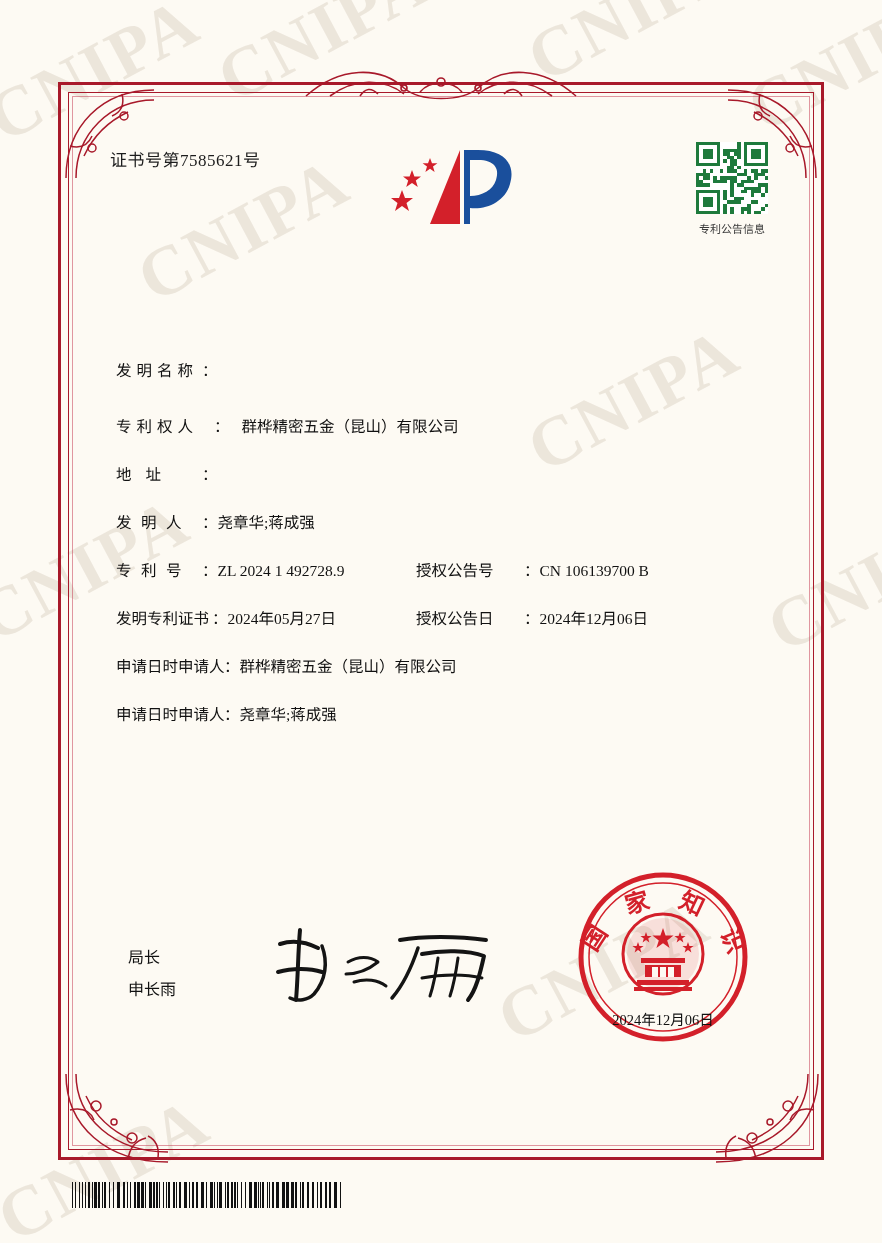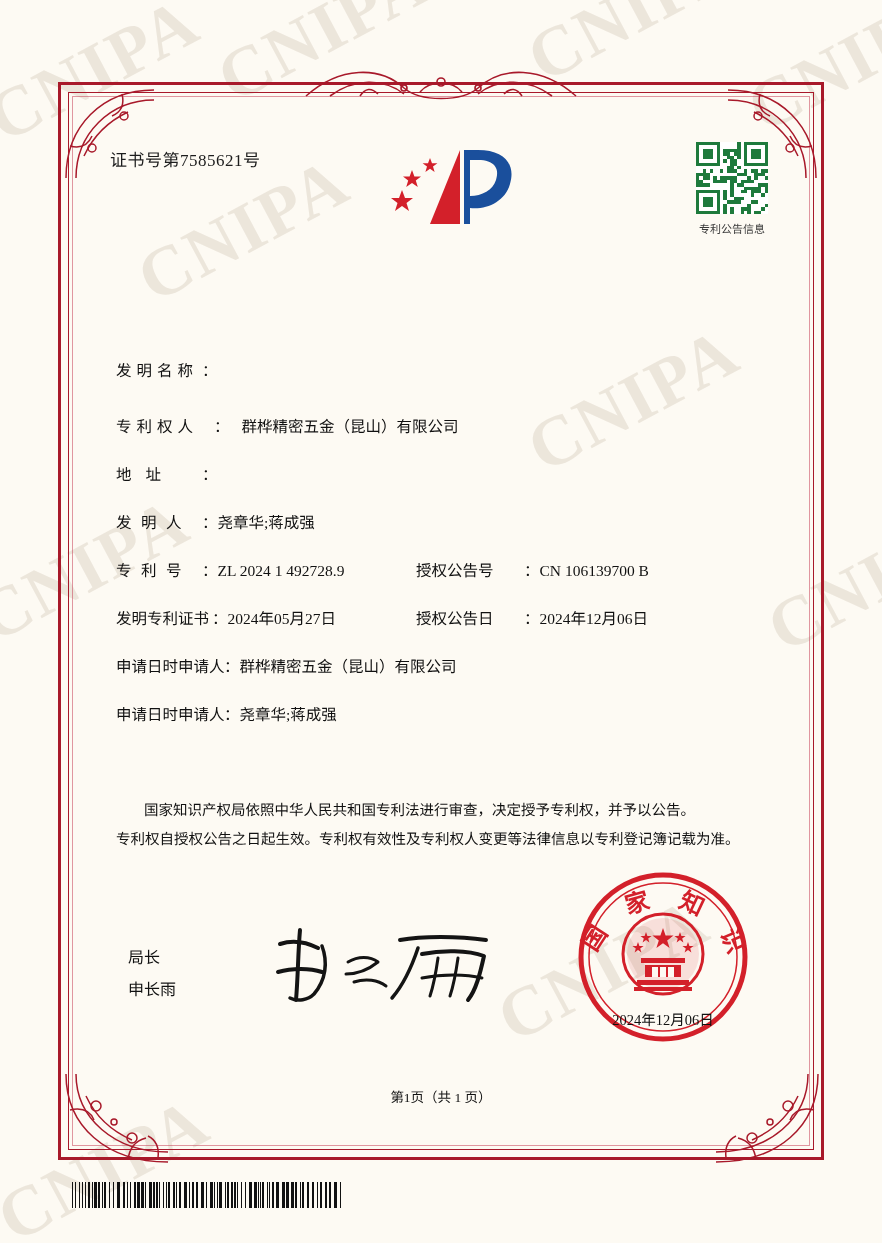--- a/index.html
+++ b/index.html
@@ -434,24 +434,20 @@
       <span class="val">群桦精密五金（昆山）有限公司</span>
     </div>
 
     <div class="row">
       <span class="lbl wide" style="width:108px;flex:0 0 108px;">申请日时申请人</span>
       <span class="colon">：</span>
       <span class="val">尧章华;蒋成强</span>
     </div>
   </div>
 
-  <div class="paras">
-    <p class="indent">国家知识产权局依照中华人民共和国专利法进行审查，决定授予专利权，并予以公告。</p>
-    <p>专利权自授权公告之日起生效。专利权有效性及专利权人变更等法律信息以专利登记簿记载为准。</p>
-  </div>
 
   <div class="director">
     <div>局长</div>
     <div>申长雨</div>
   </div>
 
   <div class="signature">
     <svg width="250" height="90" viewBox="0 0 250 90">
       <g fill="none" stroke="#141414" stroke-width="4" stroke-linecap="round" stroke-linejoin="round">
         <path d="M18 22 C 30 18, 44 20, 56 26"></path>
@@ -502,21 +498,20 @@
           <rect x="92" y="105" width="6" height="10"></rect>
         </g>
       </g>
       <text font-family="'Liberation Serif','DejaVu Serif',serif" font-size="24" font-weight="700" fill="#d3202a" letter-spacing="10">
         <textPath href="#sealArcTop" startOffset="6%">国 家 知 识 产 权 局</textPath>
       </text>
     </svg>
   </div>
   <div class="seal-date">2024年12月06日</div>
 
-  <div class="page-no">第1页（共 1 页）</div>
 
 </div>
 
 <div class="barcode" id="barcode">
     <i style="width: 1px; margin-right: 2px;"></i>
     <i style="width: 1px; margin-right: 3px;"></i>
     <i style="width: 1px; margin-right: 2px;"></i>
     <i style="width: 1px; margin-right: 2px;"></i>
     <i style="width: 1px; margin-right: 2px;"></i>
     <i style="width: 2px; margin-right: 2px;"></i>

